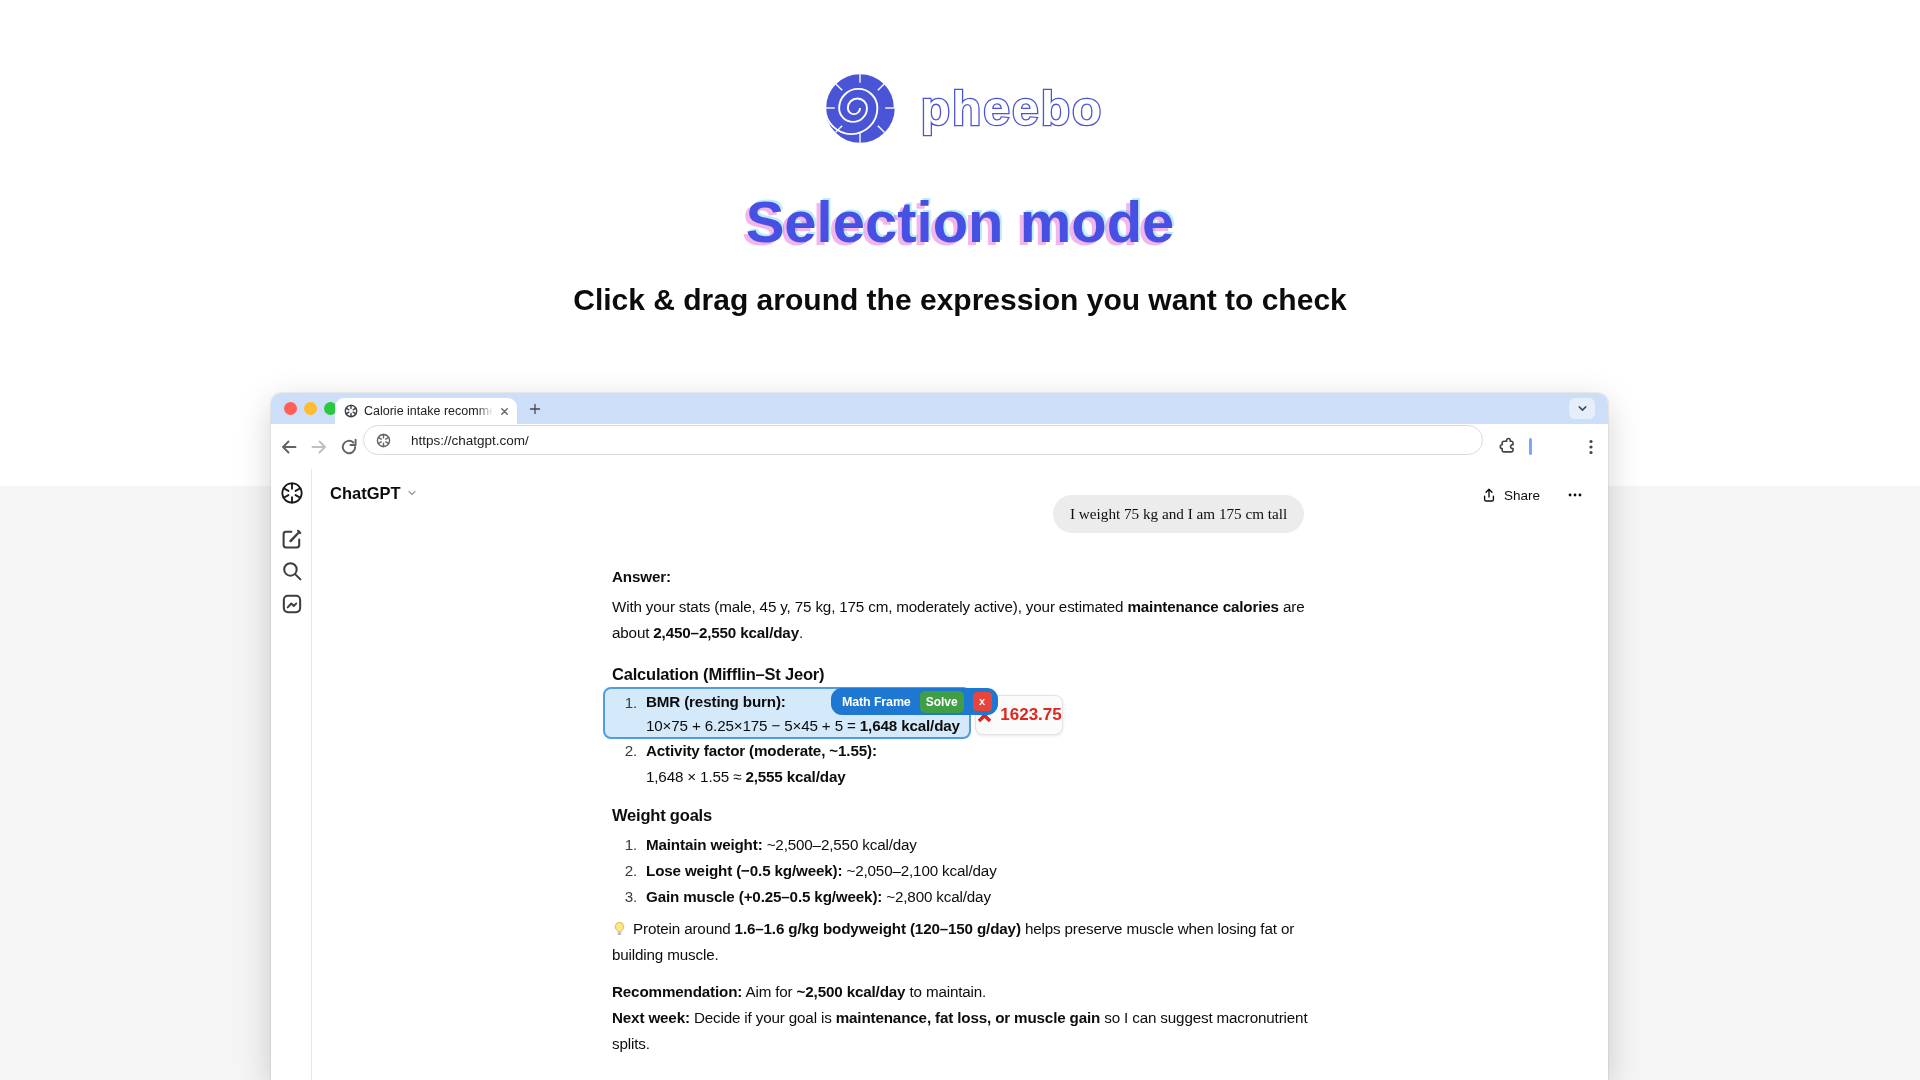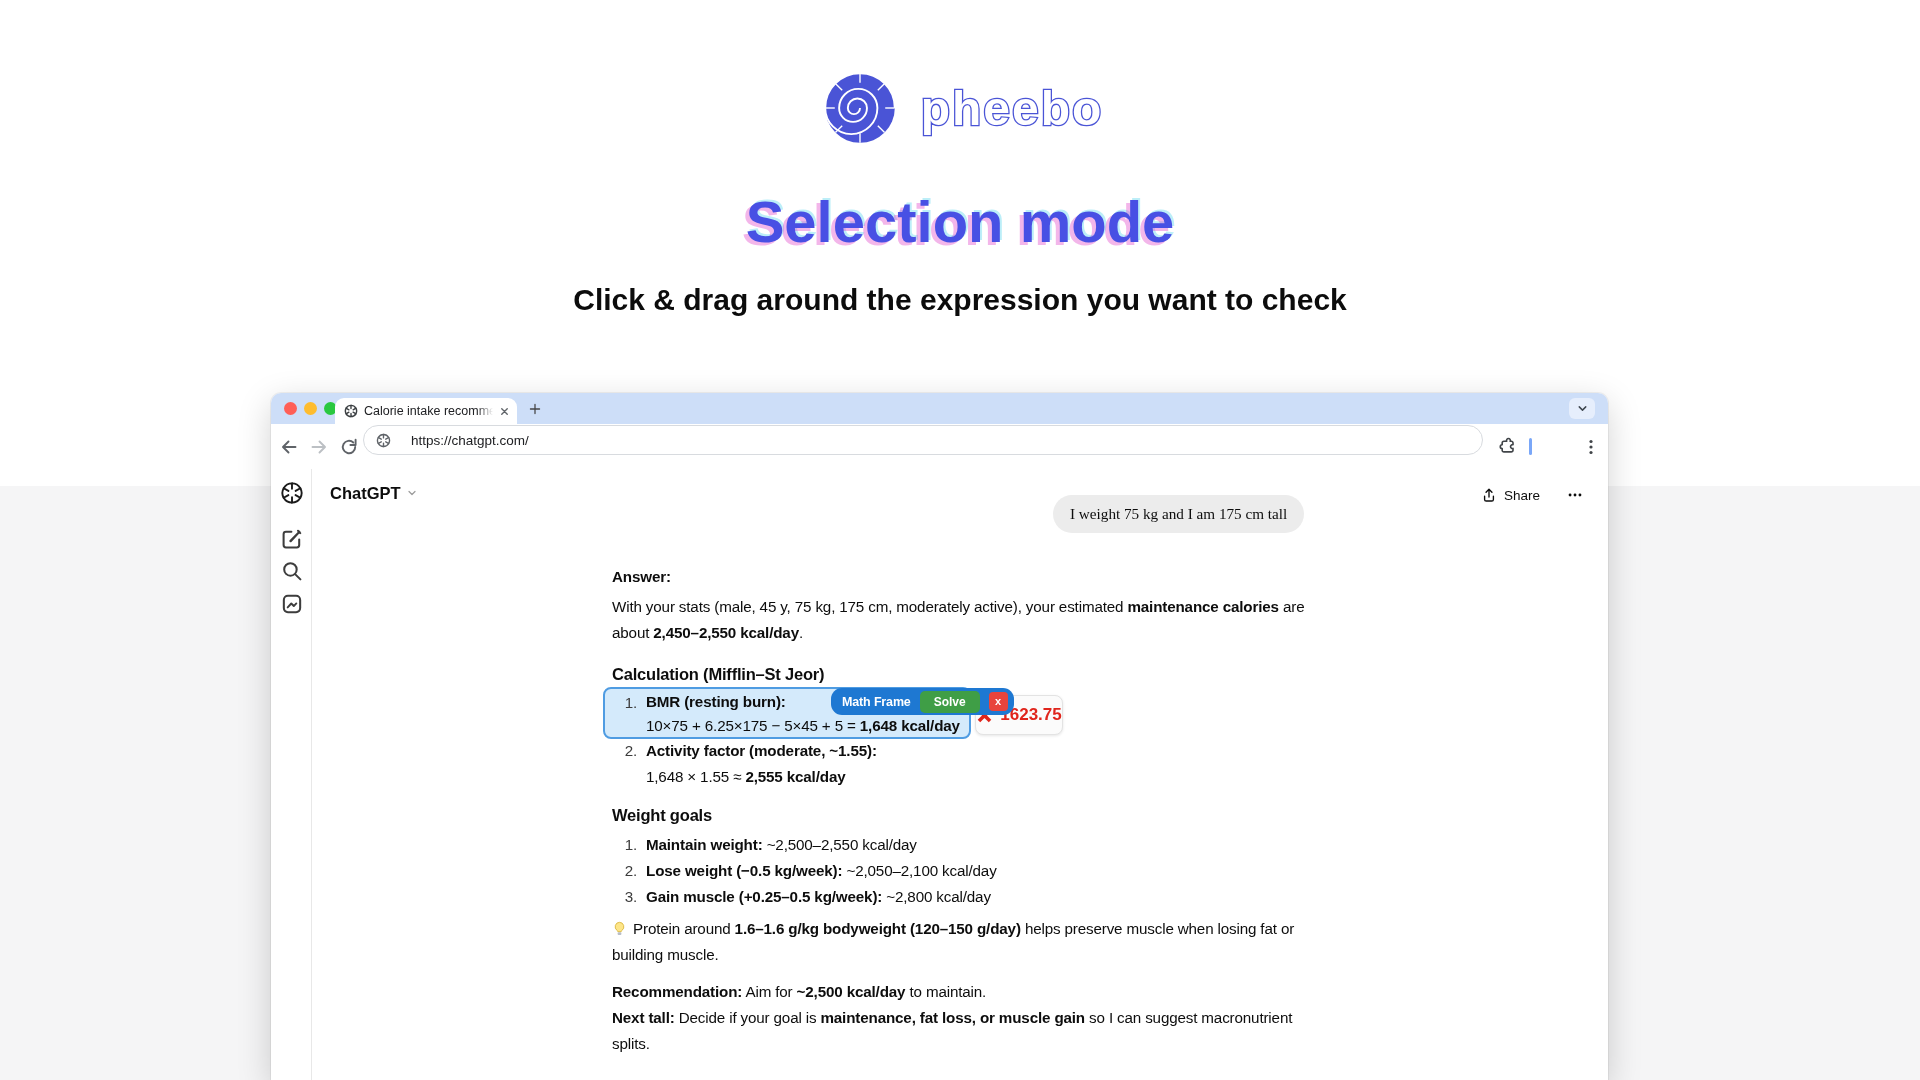--- a/index.html
+++ b/index.html
@@ -84,21 +84,21 @@
   .chat-column .rich-line { white-space:nowrap; }
   .answer-heading { line-height:28px; font-size:15.2px; }
   .answer-body { margin-top:3px; line-height:26px; }
   .section-heading { font-size:16.5px; font-weight:700; line-height:28px; letter-spacing:-0.2px; }
   .calc-section { position:relative; margin-top:14px; }
   .math-frame-badge {
     position:absolute; left:219px; top:-1px; height:27px; z-index:3; display:flex; align-items:center; gap:9px;
     background:var(--frame-blue); border-radius:11px; padding:0 6px 0 11px;margin-top:29px;
   }
   .frame-label { color:#fff; font-size:12.5px; font-weight:600; white-space:nowrap; }
-  .solve-btn { border:none; background:var(--solve-green); color:#fff; font-size:12px; font-weight:600; border-radius:5px; padding:4px 14px; font-family:inherit; }
+  .solve-btn { border:none; background:var(--solve-green); color:#fff; font-size:12px; font-weight:600; border-radius:5px; padding:4px 6px; font-family:inherit; }
   .frame-close-btn { border:none; background:var(--close-red); color:#fff; font-size:11px; font-weight:800; border-radius:4px; width:19px; height:19px; line-height:19px; text-align:center; padding:0; font-family:inherit; }
   .selection-box {
     position:relative; z-index:2; margin-left:-9px; margin-top:-1px; width:368px; height:52px;
     border:2px solid var(--selection-border); border-radius:8px; background:var(--selection-fill);
     display:flex; padding:1px 0 0 12px;
   }
   .list-num { flex:none; width:20px; text-align:right; margin-right:9px; color:#3c3c3c; }
   .sel-lines { line-height:24px; }
   .sel-lines .rich-line { white-space:nowrap; }
   .selection-box .list-num { line-height:24px; padding-top:1px; }
@@ -336,19 +336,19 @@
           <svg class="tip-bulb" width="15" height="15" viewBox="0 0 16 16">
             <path d="M8 1.4a4.7 4.7 0 0 0-2.7 8.5c.5.4.8.9.9 1.5h3.6c.1-.6.4-1.1.9-1.5A4.7 4.7 0 0 0 8 1.4z" fill="#fde588" stroke="#d9b43a" stroke-width="0.9"></path>
             <rect x="6" y="12.1" width="4" height="2.7" rx="1" fill="#b9bec7"></rect>
           </svg><span><span>Protein around </span><span class="seg-b">1.6–1.6 g/kg bodyweight (120–150 g/day)</span><span> helps preserve muscle when losing fat or</span></span>
         </div>
         <div class="rich-line"><span>building muscle.</span></div>
       </div>
 
       <div class="closing-block">
         <div class="rich-line"><span class="seg-b">Recommendation:</span><span> Aim for </span><span class="seg-b">~2,500 kcal/day</span><span> to maintain.</span></div>
-        <div class="rich-line"><span class="seg-b">Next tall:</span><span> Decide if your goal is </span><span class="seg-b">maintenance, fat loss, or muscle gain</span><span> so I can suggest macronutrient</span></div>
+        <div class="rich-line"><span class="seg-b">Next week:</span><span> Decide if your goal is </span><span class="seg-b">maintenance, fat loss, or muscle gain</span><span> so I can suggest macronutrient</span></div>
         <div class="rich-line"><span>splits.</span></div>
       </div>
     </div>
 
   </div>
 </div>
 
 </body></html>

